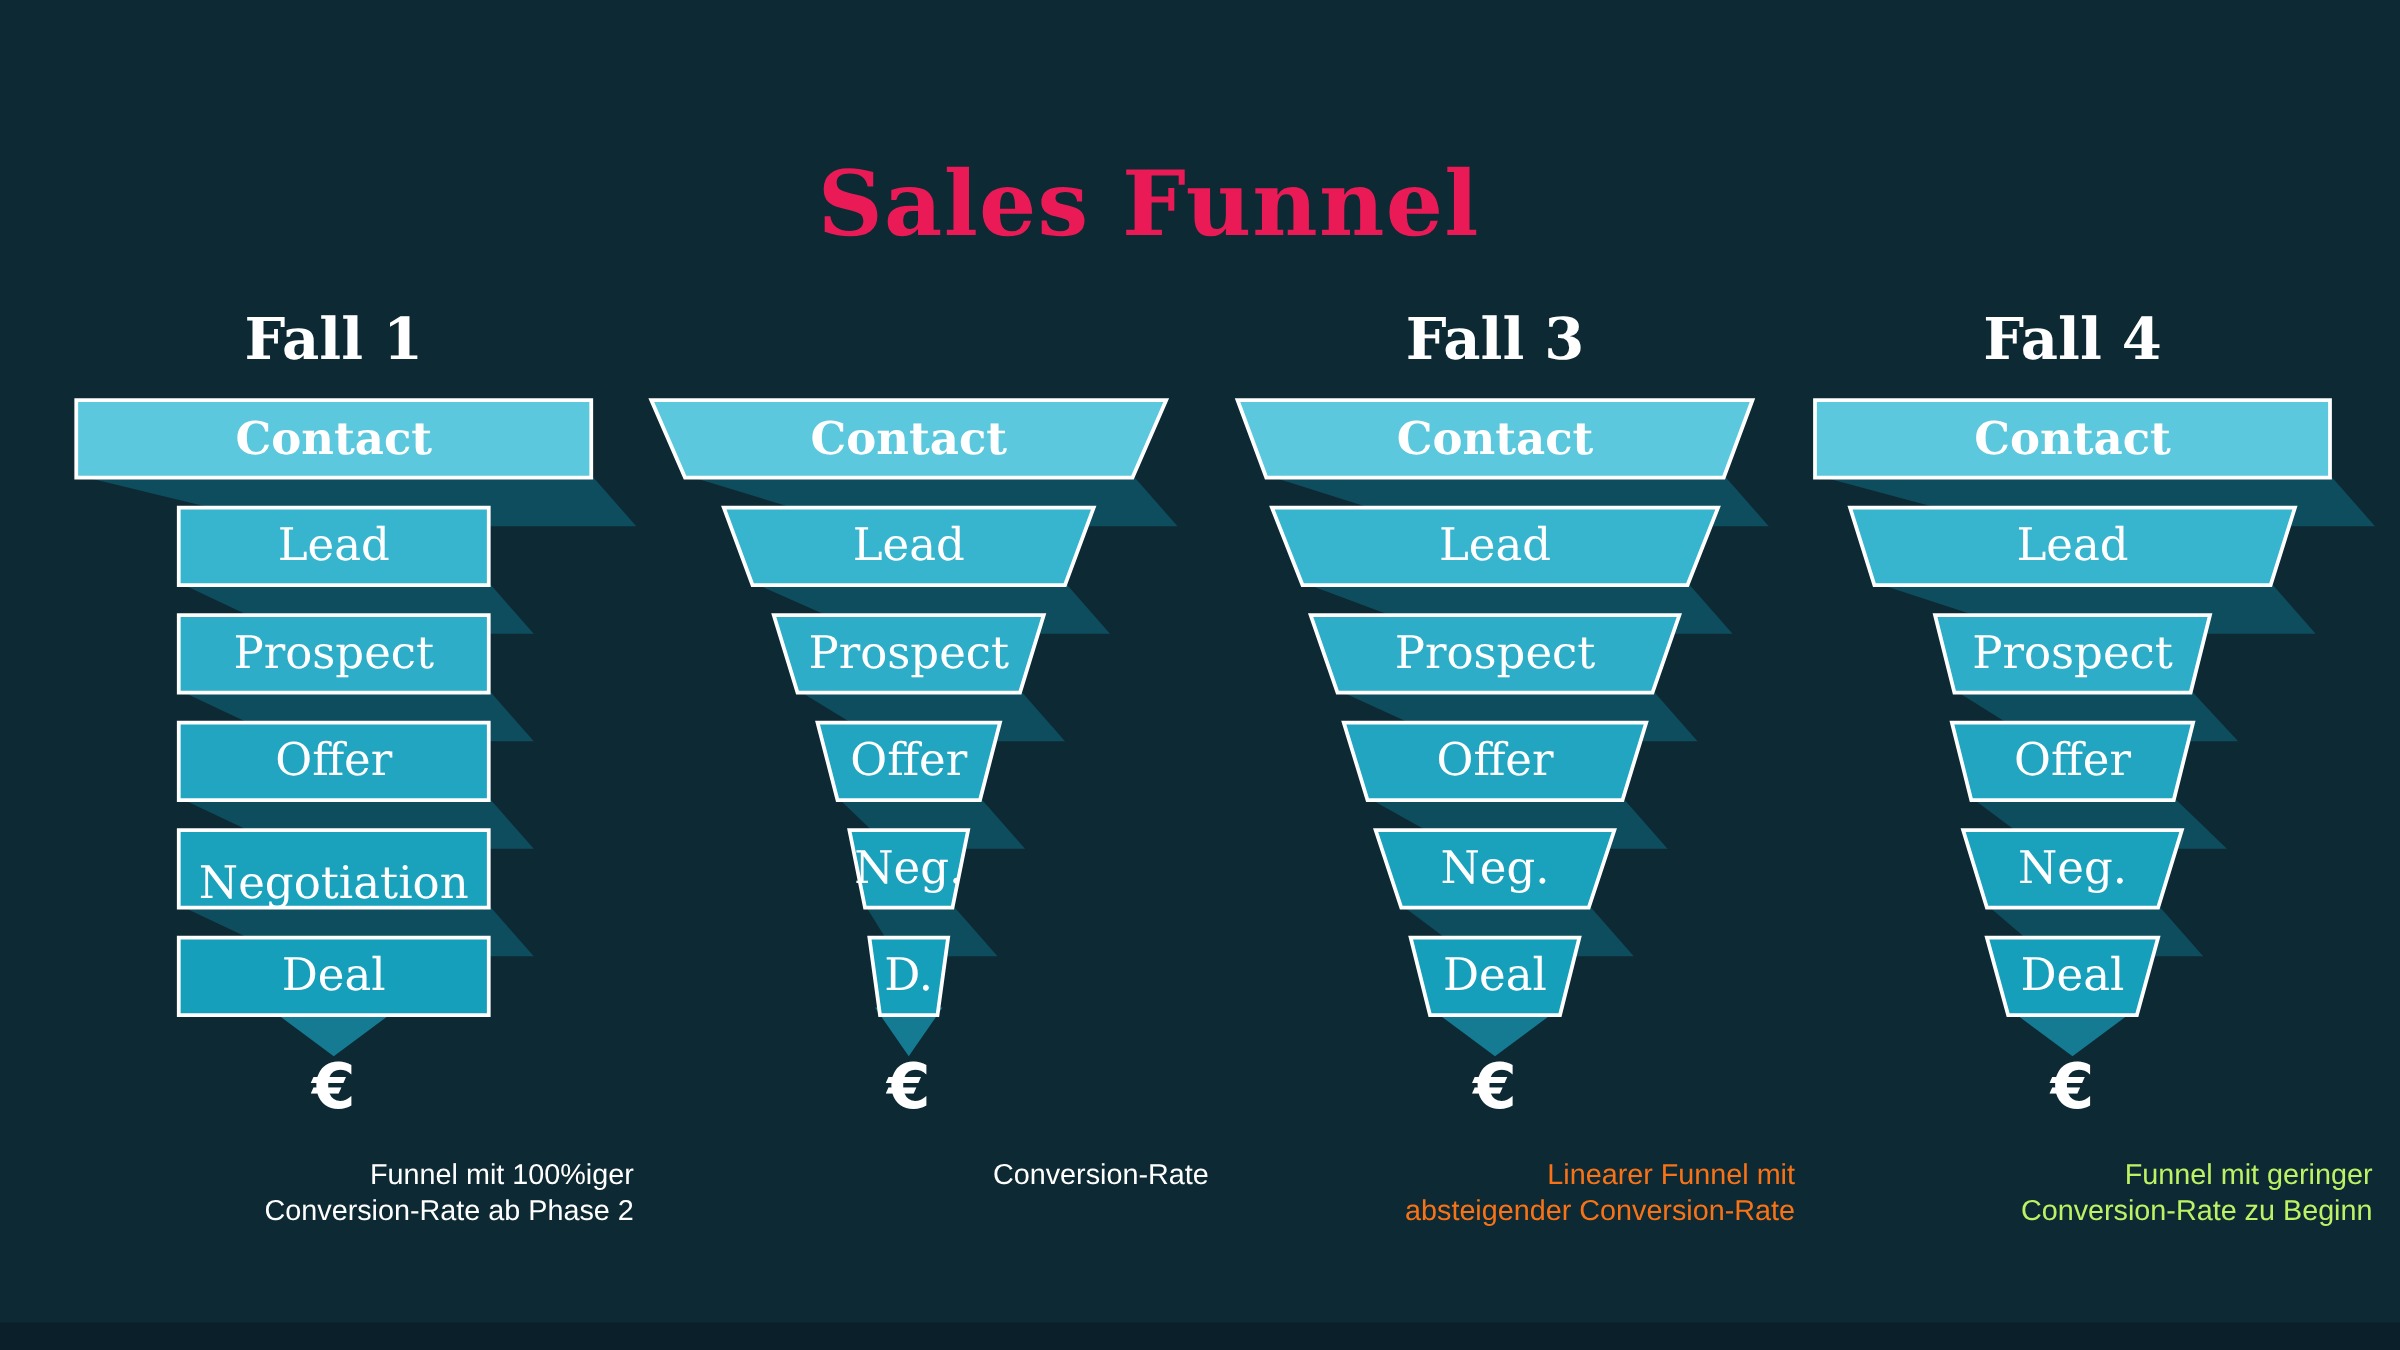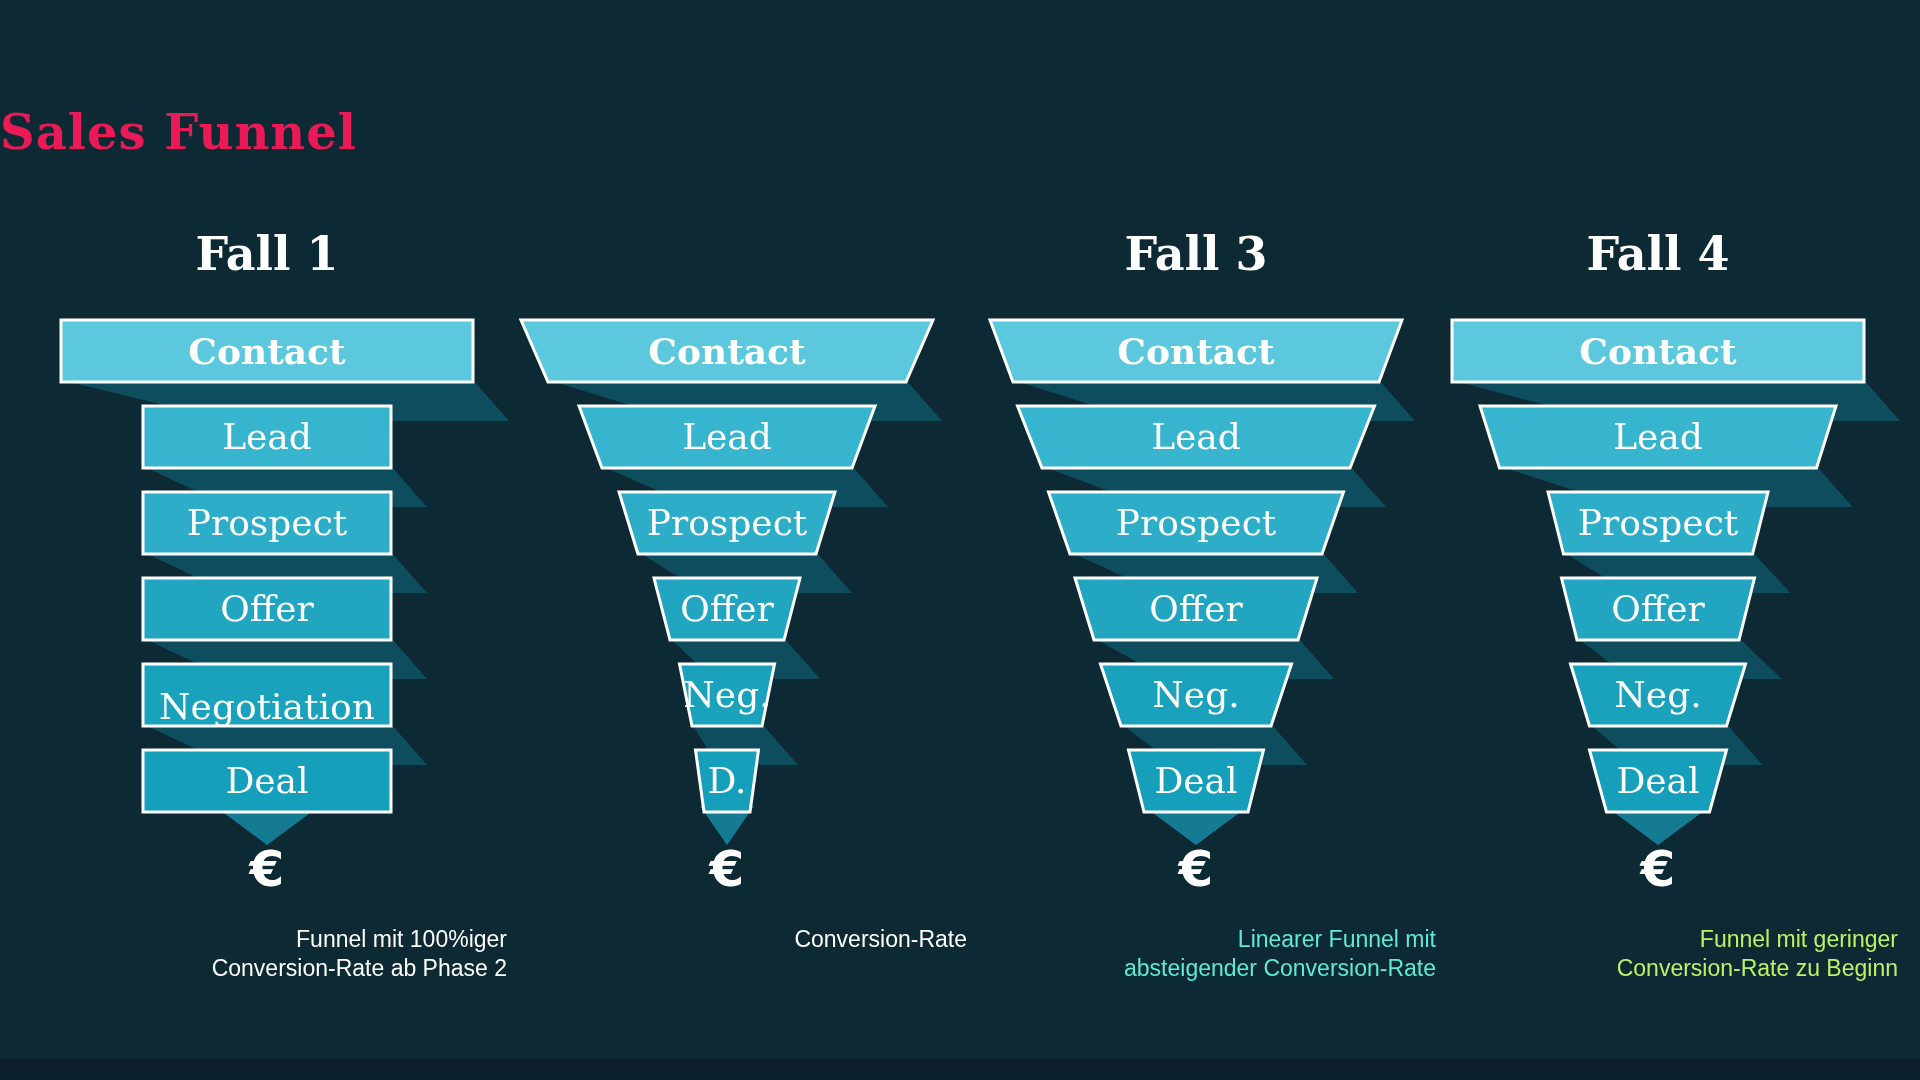--- a/index.html
+++ b/index.html
@@ -1,21 +1,21 @@
 <!DOCTYPE html>
 <html><head>
 <meta charset="utf-8">
 <style>
   html,body{margin:0;padding:0;background:#0d2a34;}
   .stage{position:relative;width:1920px;height:1080px;background:#0d2a34;overflow:hidden;
          font-family:"DejaVu Serif","Liberation Serif",serif;}
-  .page-title{position:absolute;left:0;top:72px;width:1838px;
-              font-size:48px;font-weight:bold;letter-spacing:1px;}
+  .page-title{position:absolute;left:0;top:72px;width:1838px;text-align:center;
+              font-size:72px;font-weight:bold;letter-spacing:1px;}
   .funnel-column{position:absolute;top:0;width:480px;height:1080px;}
-  .funnel-heading{position:absolute;left:0;top:227px;width:480px;text-align:center;
+  .funnel-heading{position:absolute;left:0;top:244px;width:480px;text-align:center;
                   color:#ffffff;font-size:46px;font-weight:bold;}
   .funnel-svg{position:absolute;left:0;top:0;overflow:visible;}
   .stage-label{position:absolute;left:0;width:480px;height:62px;text-align:center;
                line-height:62px;color:#ffffff;font-size:36px;white-space:nowrap;}
   .stage-label.first{font-weight:bold;}
   .euro{position:absolute;left:0;top:840px;width:480px;text-align:center;color:#ffffff;
         font-family:"DejaVu Sans","Liberation Sans",sans-serif;font-size:50px;font-weight:600;}
   .caption{position:absolute;left:0;top:925px;width:480px;text-align:right;color:#ffffff;
            font-family:"Liberation Sans","DejaVu Sans",sans-serif;font-size:23px;line-height:29px;}
   .bottom-strip{position:absolute;left:0;top:1058px;width:1920px;height:22px;}
@@ -96,21 +96,21 @@
           <polygon points="144.5,664 335.5,664 315,726 165,726" fill="#1aa1bc" stroke="#ffffff" stroke-width="3"></polygon>
           <polygon points="172.5,750 307.5,750 292,812 188,812" fill="#159fba" stroke="#ffffff" stroke-width="3"></polygon>
         </svg>
         <div class="stage-label first" style="top: 320px; color: rgb(255, 255, 255);">Contact</div>
         <div class="stage-label" style="top: 406px; color: rgb(255, 255, 255);">Lead</div>
         <div class="stage-label" style="top: 492px; color: rgb(255, 255, 255);">Prospect</div>
         <div class="stage-label" style="top: 578px; color: rgb(255, 255, 255);">Offer</div>
         <div class="stage-label" style="top: 664px; color: rgb(255, 255, 255);">Neg.</div>
         <div class="stage-label" style="top: 750px; color: rgb(255, 255, 255);">Deal</div>
         <div class="euro" style="color: rgb(255, 255, 255);">€</div>
-        <div class="caption" style="color: #5eead4;">
+        <div class="caption" style="color: #f97316;">
           <div>Linearer Funnel mit</div>
           <div>absteigender Conversion-Rate</div>
         </div>
       </div>
       <div class="funnel-column" style="left: 1418px;">
         <div class="funnel-heading">Fall 4</div>
         <svg width="480" height="1080" viewBox="0 0 480 1080" class="funnel-svg">
           <polygon points="34,380 446,380 482,421 186.6,421" fill="#0e4d5e"></polygon>
           <polygon points="81.5,466 398.5,466 434.5,507 207,507" fill="#0e4d5e"></polygon>
           <polygon points="145.5,552 334.5,552 372.5,593 211.05,593" fill="#0e4d5e"></polygon>

